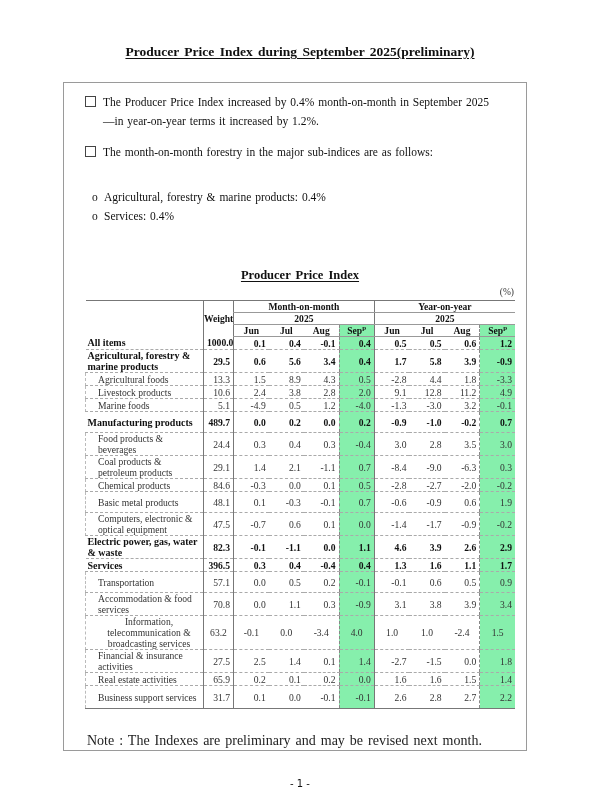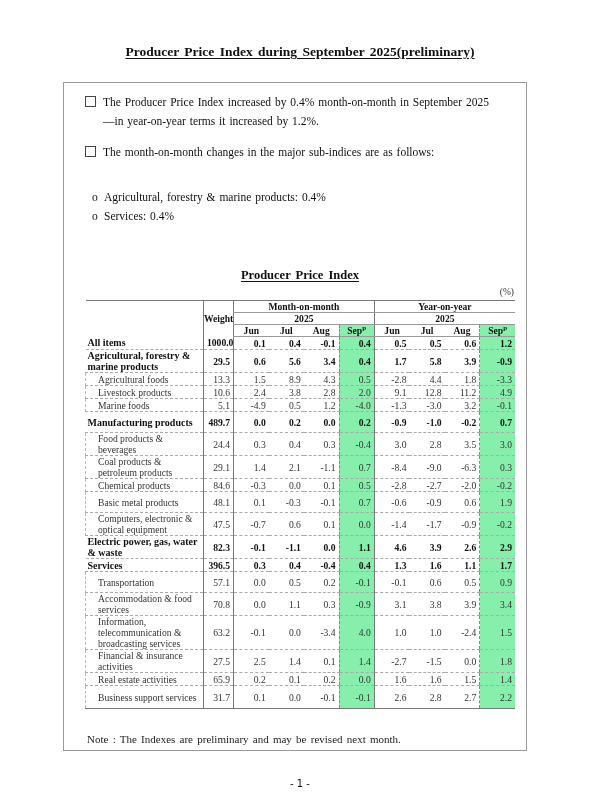--- a/index.html
+++ b/index.html
@@ -28,42 +28,42 @@
   .hline{border-bottom:1px solid #999;}
   .dash-b{border-bottom:1px dashed #aaa;}
   .sep-col{background:#86efac;}
   .sepl{border-left:1px dashed #888;}
   .num{text-align:right;}
   .bold td{font-weight:bold;}
   .lab{text-align:left;}
   .sub .lab{padding-left:12px;font-weight:normal;border-left:1px dashed #bbb;}
   .sub td{color:#333;}
   tr.r2 td{height:22px;}
-  tr.r3 td{height:33px;}
+  tr.r3 td{height:33px;text-align:center;}
   tr.r1 td{height:12px;}
   tr.r1b td{height:20px;}
   .bottom-line td{border-bottom:1.5px solid #777;}
-  .note{position:absolute;left:87px;top:733px;font-size:11px;word-spacing:1.5px;color:#222;}
+  .note{position:absolute;left:87px;top:733px;font-size:14px;word-spacing:1.5px;color:#222;}
   .pageno{position:absolute;left:0;width:600px;top:778px;text-align:center;font-family:"DejaVu Sans",sans-serif;font-size:10px;}
   sup{font-size:7px;vertical-align:4px;line-height:0;}
 </style>
 </head>
 <body>
 
 <div class="doc-title"><span>Producer Price Index during September 2025(preliminary)</span></div>
 
 <div class="box"></div>
 
 <div class="para p1">
   <span class="sq"></span><span>The Producer Price Index increased by 0.4% month-on-month in September 2025</span>
   <div class="cont">—in year-on-year terms it increased by 1.2%.</div>
 </div>
 
 <div class="para p2">
-  <span class="sq"></span><span>The month-on-month changes in the major sub-indices are as follows:</span>
+  <span class="sq"></span><span>The month-on-month forestry in the major sub-indices are as follows:</span>
 </div>
 
 <ul class="bullets">
   <li><span class="o">o</span><span>Agricultural, forestry &amp; marine products: 0.4%</span></li>
   <li><span class="o">o</span><span>Services: 0.4%</span></li>
 </ul>
 
 <div class="tbl-title"><span>Producer Price Index</span></div>
 <div class="unit">(%)</div>
 

